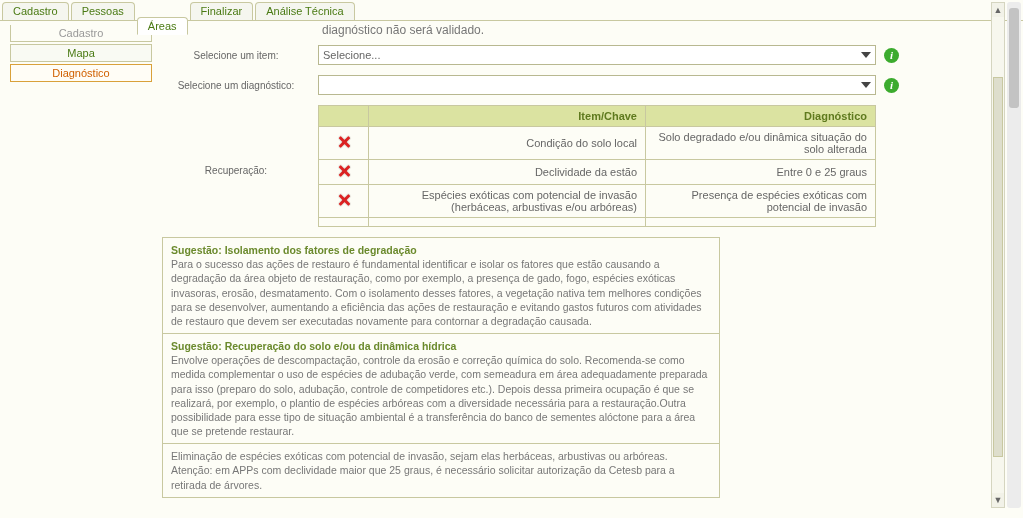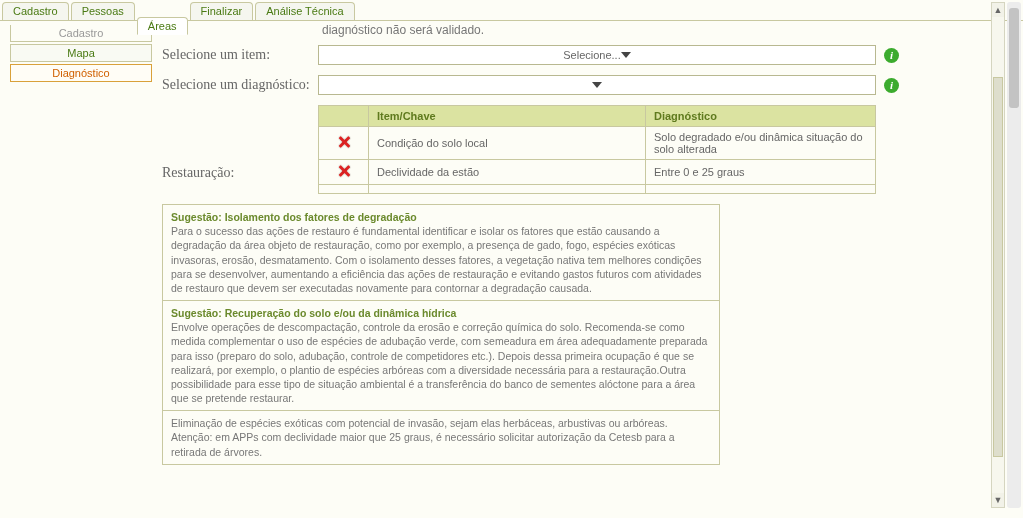--- a/index.html
+++ b/index.html
@@ -67,36 +67,35 @@
     padding: 2px 0 8px 160px;
     font-size: 12px;
   }
   .form-row {
     display: flex;
     align-items: center;
     margin-bottom: 10px;
   }
   .form-label {
     width: 156px;
-    text-align: left;
+    text-align: center;
     padding-right: 8px;
     color: #666;
-    font-size: 14px;
-    font-family: Liberation Serif, serif;
+    font-size: 10px;
   }
   .form-label.top { align-self: flex-start; padding-top: 60px; }
   .sel {
     flex: 1;
     max-width: 558px;
     border: 1px solid #b8b890;
     background: #fff;
     height: 20px;
     display: flex;
     align-items: center;
-    justify-content: center;
+    justify-content: space-between;
     padding: 0 4px;
     font-size: 11px;
     color: #666;
   }
   .sel .tri {
     width: 0; height: 0;
     border-left: 5px solid transparent;
     border-right: 5px solid transparent;
     border-top: 6px solid #444;
   }
@@ -113,21 +112,21 @@
     margin-left: 8px;
   }
   .diag-table {
     flex: 1;
     max-width: 558px;
     border-collapse: collapse;
   }
   .diag-table th, .diag-table td {
     border: 1px solid #c8c8a0;
     padding: 4px 8px;
-    text-align: left;
+    text-align: right;
     font-size: 11px;
     color: #666;
     vertical-align: middle;
   }
   .diag-table th {
     background: #dbe3a1;
     color: #5f7a1e;
     font-weight: bold;
   }
   .diag-table th.first, .diag-table td.first {
@@ -239,39 +238,44 @@
         <div class="form-row">
           <div class="form-label">Selecione um diagnóstico:</div>
           <div class="sel">
             <span></span>
             <span class="tri"></span>
           </div>
           <div class="info-i">i</div>
         </div>
 
         <div class="form-row" style="align-items:flex-start">
-          <div class="form-label top">Restauração:</div>
+          <div class="form-label top">Recuperação:</div>
           <table class="diag-table">
             <thead>
               <tr>
                 <th class="first"></th>
                 <th>Item/Chave</th>
                 <th style="width:230px">Diagnóstico</th>
               </tr>
             </thead>
             <tbody>
               <tr>
                 <td class="first"><span class="del-x"></span></td>
                 <td>Condição do solo local</td>
                 <td>Solo degradado e/ou dinâmica situação do solo alterada</td>
               </tr>
               <tr>
                 <td class="first"><span class="del-x"></span></td>
                 <td>Declividade da estão</td>
                 <td>Entre 0 e 25 graus</td>
+              </tr>
+              <tr>
+                <td class="first"><span class="del-x"></span></td>
+                <td>Espécies exóticas com potencial de invasão (herbáceas, arbustivas e/ou arbóreas)</td>
+                <td>Presença de espécies exóticas com potencial de invasão</td>
               </tr>
               <tr>
                 <td class="first"></td>
                   <td></td>
                   <td></td>
               </tr>
             </tbody>
           </table>
         </div>
 

